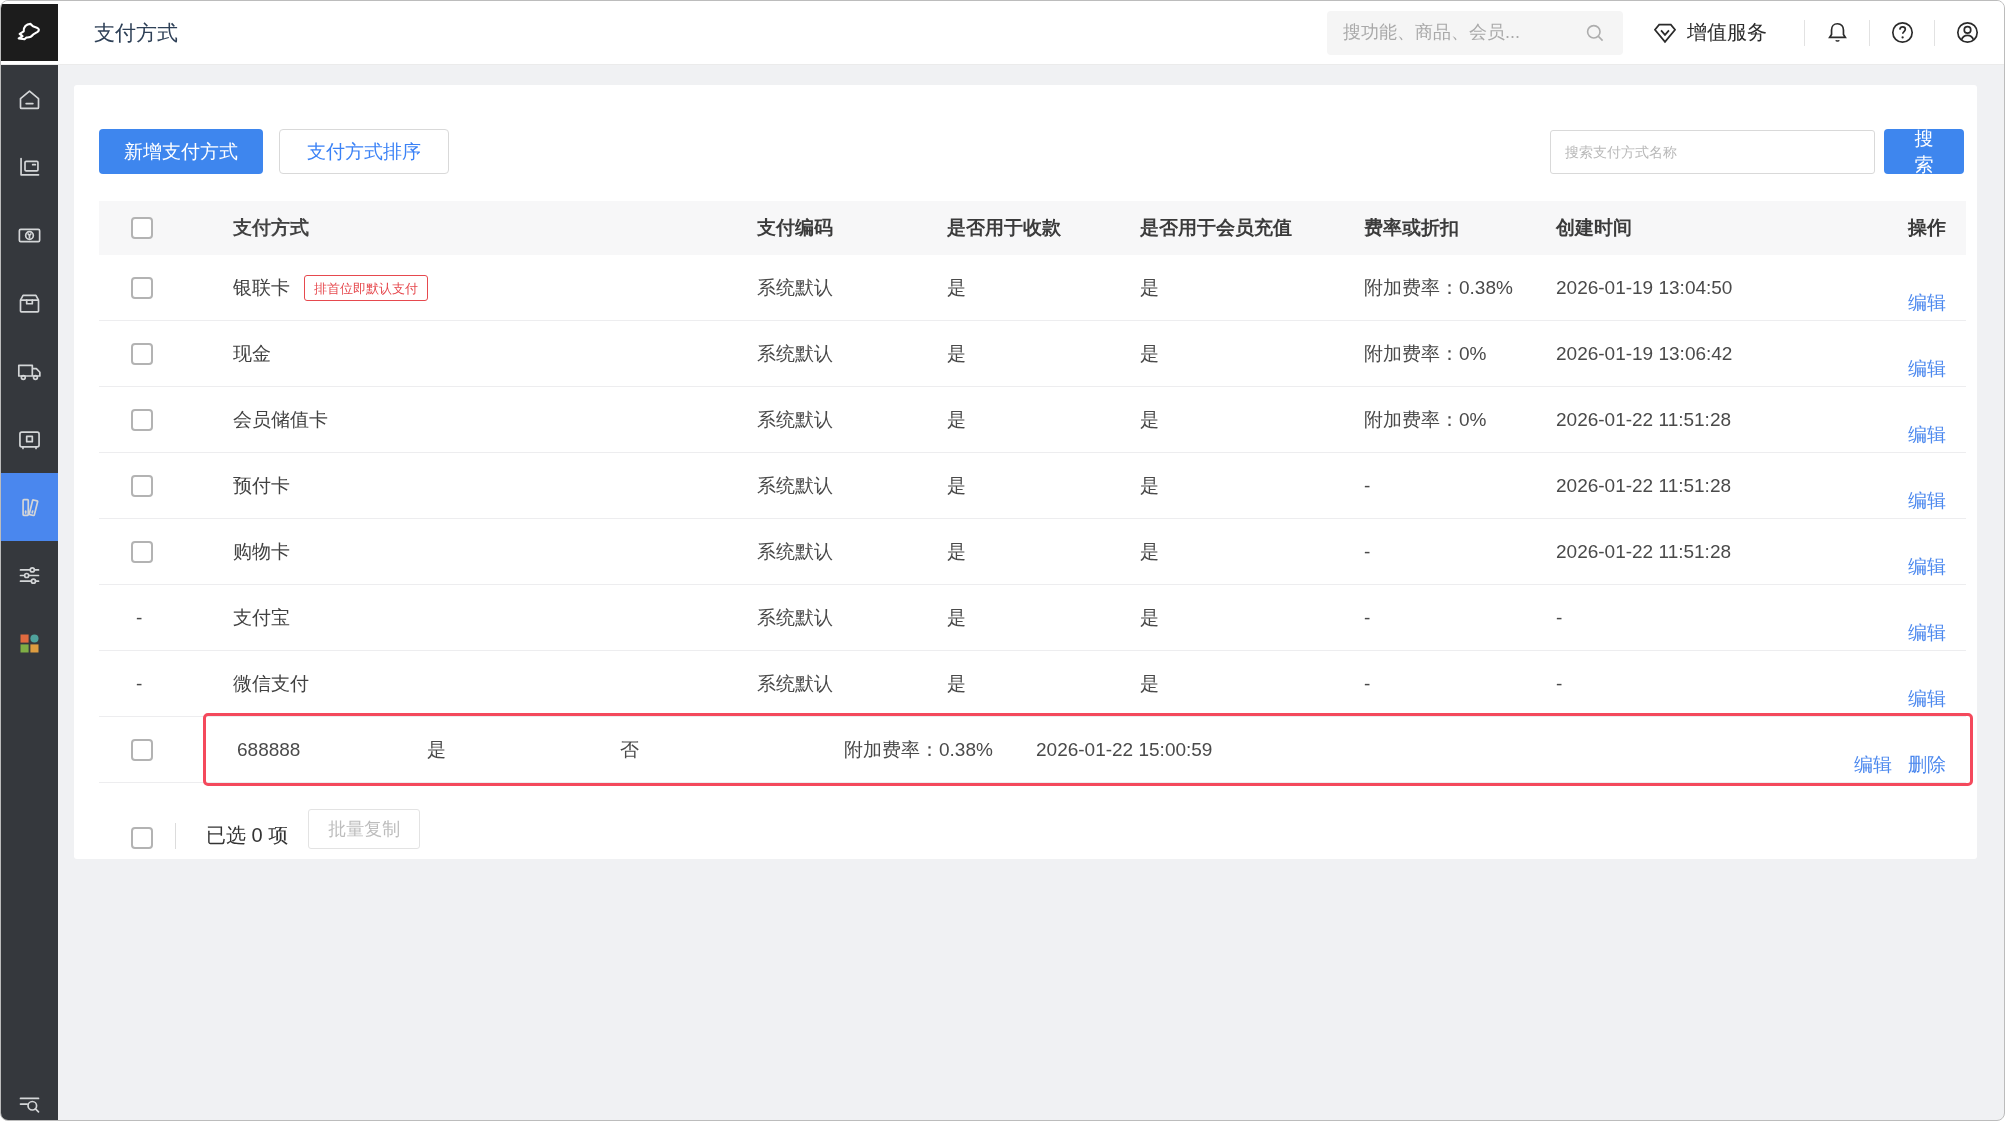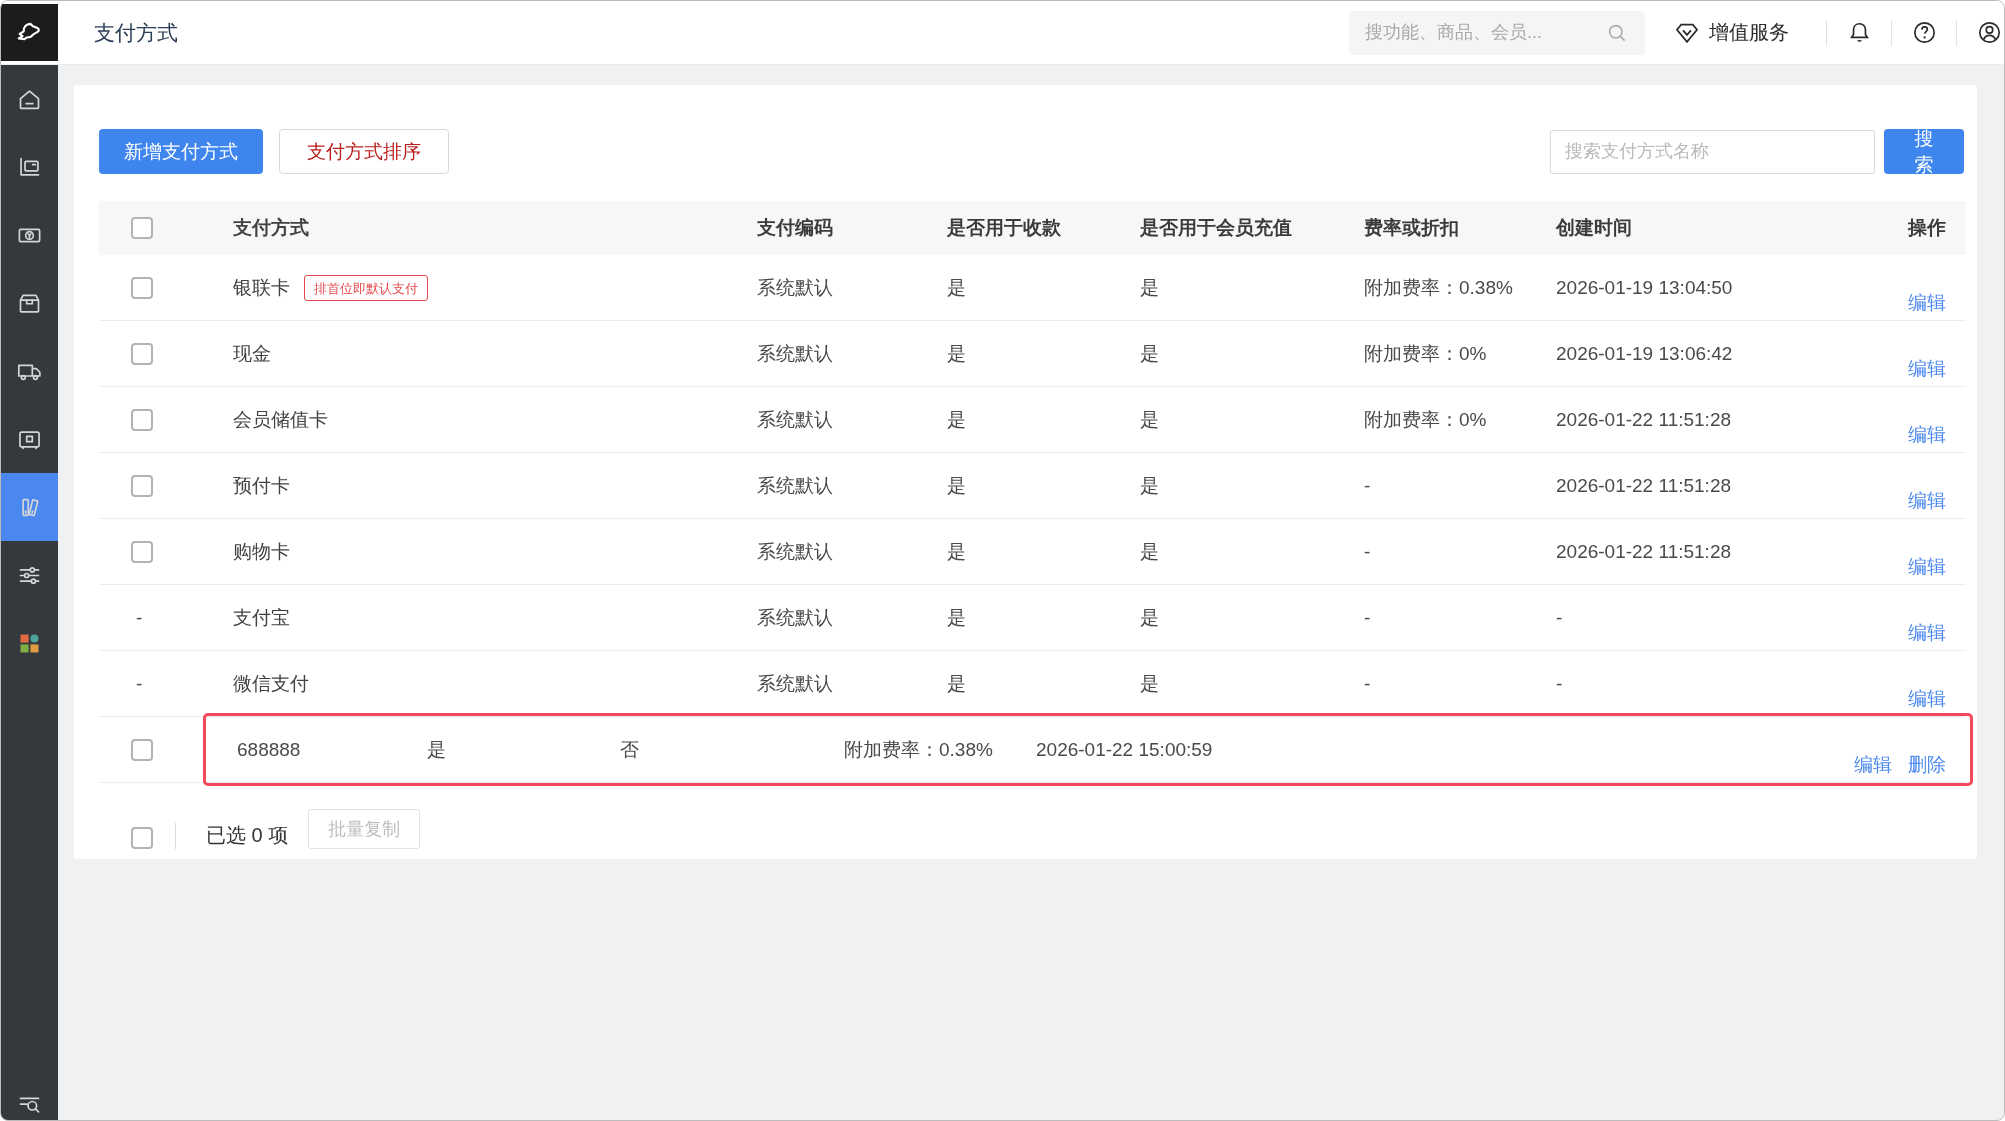--- a/index.html
+++ b/index.html
@@ -5,21 +5,21 @@
   * { margin:0; padding:0; box-sizing:border-box; }
   html,body { width:2005px; height:1121px; }
   body { font-family:"Liberation Sans","DejaVu Sans",sans-serif; background:#ffffff; }
   .screen { position:relative; width:2005px; height:1121px; border:1px solid #bcbcbc; border-radius:8px; overflow:hidden; background:#f0f1f3; }
 
   
   .topbar { position:absolute; top:0; left:0; right:0; height:64px; background:#ffffff; border-bottom:1px solid #ebebeb; display:flex; align-items:center; z-index:5; }
   .logo { width:57px; height:57px; background:#1c1c1c; display:flex; align-items:center; justify-content:center; flex:0 0 auto; }
   .logo svg { width:38px; height:38px; }
   .page-title { margin-left:36px; font-size:21px; font-weight:500; color:#2e4057; }
-  .topbar-right { margin-left:auto; display:flex; align-items:center; }
+  .topbar-right { margin-left:auto; display:flex; align-items:center; padding-right:22px; }
   .global-search { width:296px; height:44px; background:#f5f5f5; border-radius:4px; display:flex; align-items:center; padding:0 16px; margin-right:28px; }
   .global-search input { flex:1; border:none; outline:none; background:transparent; font-size:18px; color:#555; font-family:inherit; }
   .global-search input::placeholder { color:#a9a9a9; }
   .global-search svg { width:24px; height:24px; stroke:#adadad; fill:none; stroke-width:1.6; }
   .vas { display:flex; cursor:pointer; margin-right:20px; }
   .vas svg { width:28px; height:28px; stroke:#2b2b2b; fill:none; stroke-width:1.5; margin-right:8px; }
   .vas-label { font-size:20px; color:#2b2b2b; }
   .tb-divider { width:1px; height:26px; background:#e2e2e2; margin:0 17px; }
   .icon-btn { width:30px; height:30px; display:flex; align-items:center; justify-content:center; cursor:pointer; }
   .icon-btn svg { width:27px; height:27px; stroke:#2b2b2b; fill:none; stroke-width:1.5; }
@@ -33,23 +33,23 @@
   .side-icon svg { width:27px; height:27px; stroke:#d4d6d8; fill:none; stroke-width:1.5; stroke-linecap:round; stroke-linejoin:round; }
   .side-icon svg .knob { fill:#35383d; }
   .side-bottom { position:absolute; bottom:-6px; left:0; right:0; height:46px; display:flex; align-items:center; justify-content:center; }
   .side-bottom svg { width:27px; height:27px; stroke:#d4d6d8; fill:none; stroke-width:1.5; stroke-linecap:round; }
 
   
   .main-card { position:absolute; left:73px; top:84px; width:1903px; height:774px; background:#ffffff; border-radius:3px; }
   .toolbar { position:absolute; top:44px; left:25px; right:13px; display:flex; align-items:center; }
   .btn { height:45px; border-radius:4px; font-size:19px; display:inline-flex; align-items:center; justify-content:center; cursor:pointer; font-family:inherit; }
   .btn-primary { background:#3e86ee; color:#ffffff; border:none; padding:0 25px; }
-  .btn-default { background:#ffffff; color:#b91c1c; border:1px solid #d9d9d9; padding:0 27px; margin-left:16px; }
+  .btn-default { background:#ffffff; color:#3b82f6; border:1px solid #d9d9d9; padding:0 27px; margin-left:16px; }
   .toolbar-spacer { flex:1; }
-  .filter-input { width:325px; height:44px; border:1px solid #d9d9d9; border-radius:3px; padding:4px 14px; font-size:18px; color:#0369a1; outline:none; font-family:inherit; }
+  .filter-input { width:325px; height:44px; border:1px solid #d9d9d9; border-radius:3px; padding:4px 14px; font-size:14px; color:#0369a1; outline:none; font-family:inherit; }
   .filter-input::placeholder { color:#b9b9b9; }
   .btn-search { width:80px; margin-left:9px; }
 
   
   .table { position:absolute; top:116px; left:25px; width:1867px; }
   .thead { height:54px; background:#f7f7f8; display:flex; align-items:center; font-weight:bold; font-size:19px; color:#3b3b3b; }
   .trow { height:66px; display:flex; align-items:center; border-bottom:1px solid #ededef; font-size:19px; color:#4a4a4a; position:relative; background:#fff; }
   .cell { display:flex; align-items:center; }
   .col-check   { width:104px; padding-left:32px; flex:0 0 auto; }
   .col-name    { width:520px; padding-left:30px; flex:0 0 auto; color:#424242; }

